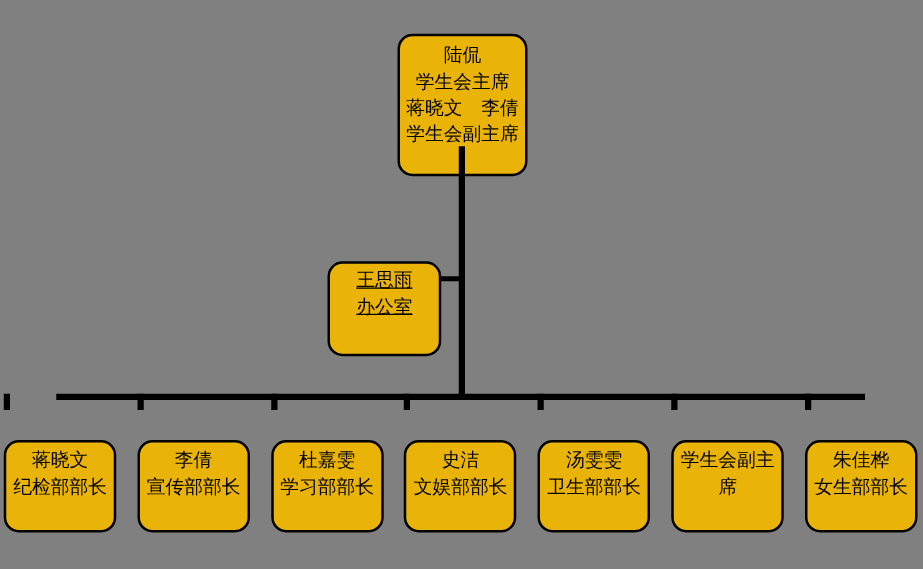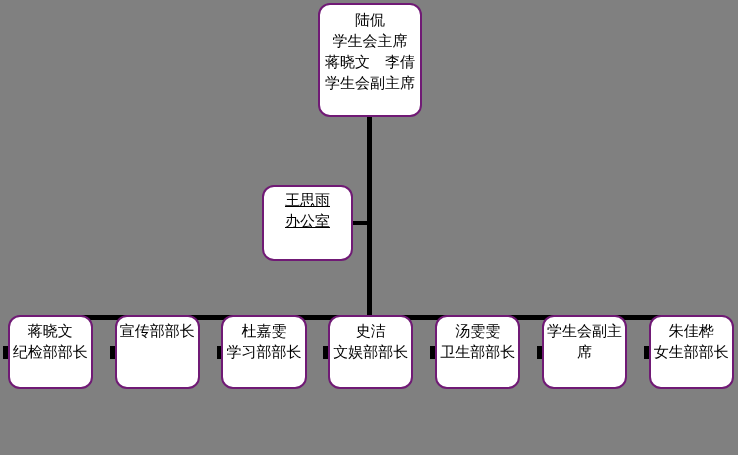--- a/index.html
+++ b/index.html
@@ -11,28 +11,29 @@
     height: 455px;
     background: #808080;
     position: relative;
     overflow: hidden;
     font-family: "DejaVu Sans", sans-serif;
     color: #000;
   }
   .box {
     position: absolute;
     box-sizing: border-box;
-    background: #ffffff;
-    border: 2px solid #701a75;
+    background: #eab308;
+    border: 2px solid #000000;
     border-radius: 12px;
     text-align: center;
     font-size: 15px;
     line-height: 21px;
     padding-top: 5px;
     overflow: hidden;
+    margin-top: 24px;
   }
   .connector {
     position: absolute;
     background: #000;
   }
   #root-box   { left: 318px; top: 3px;   width: 104px; height: 114px; }
   #assistant-box { left: 262px; top: 185px; width: 91px; height: 76px; padding-top: 3px; text-decoration: underline; }
 
   
   #trunk-line     { left: 367px; top: 117px; width: 5px; height: 203px; }
@@ -45,22 +46,21 @@
     position: absolute;
     left: 3px;
     top: 315px;
     width: 731px;
     display: flex;
     justify-content: space-between;
   }
   .unit {
     width: 90px;
     display: flex;
-    flex-direction: row;
-    align-items: center;
+    flex-direction: column;
   }
   .unit .stub {
     width: 5px;
     height: 13px;
     background: #000;
   }
   .unit .box {
     position: static;
     width: 90px;
     height: 74px;
@@ -90,20 +90,21 @@
   <div class="unit">
     <div class="stub"></div>
     <div class="box">
       <div>蒋晓文</div>
       <div>纪检部部长</div>
     </div>
   </div>
   <div class="unit">
     <div class="stub"></div>
     <div class="box">
+      <div>李倩</div>
       <div>宣传部部长</div>
     </div>
   </div>
   <div class="unit">
     <div class="stub"></div>
     <div class="box">
       <div>杜嘉雯</div>
       <div>学习部部长</div>
     </div>
   </div>

